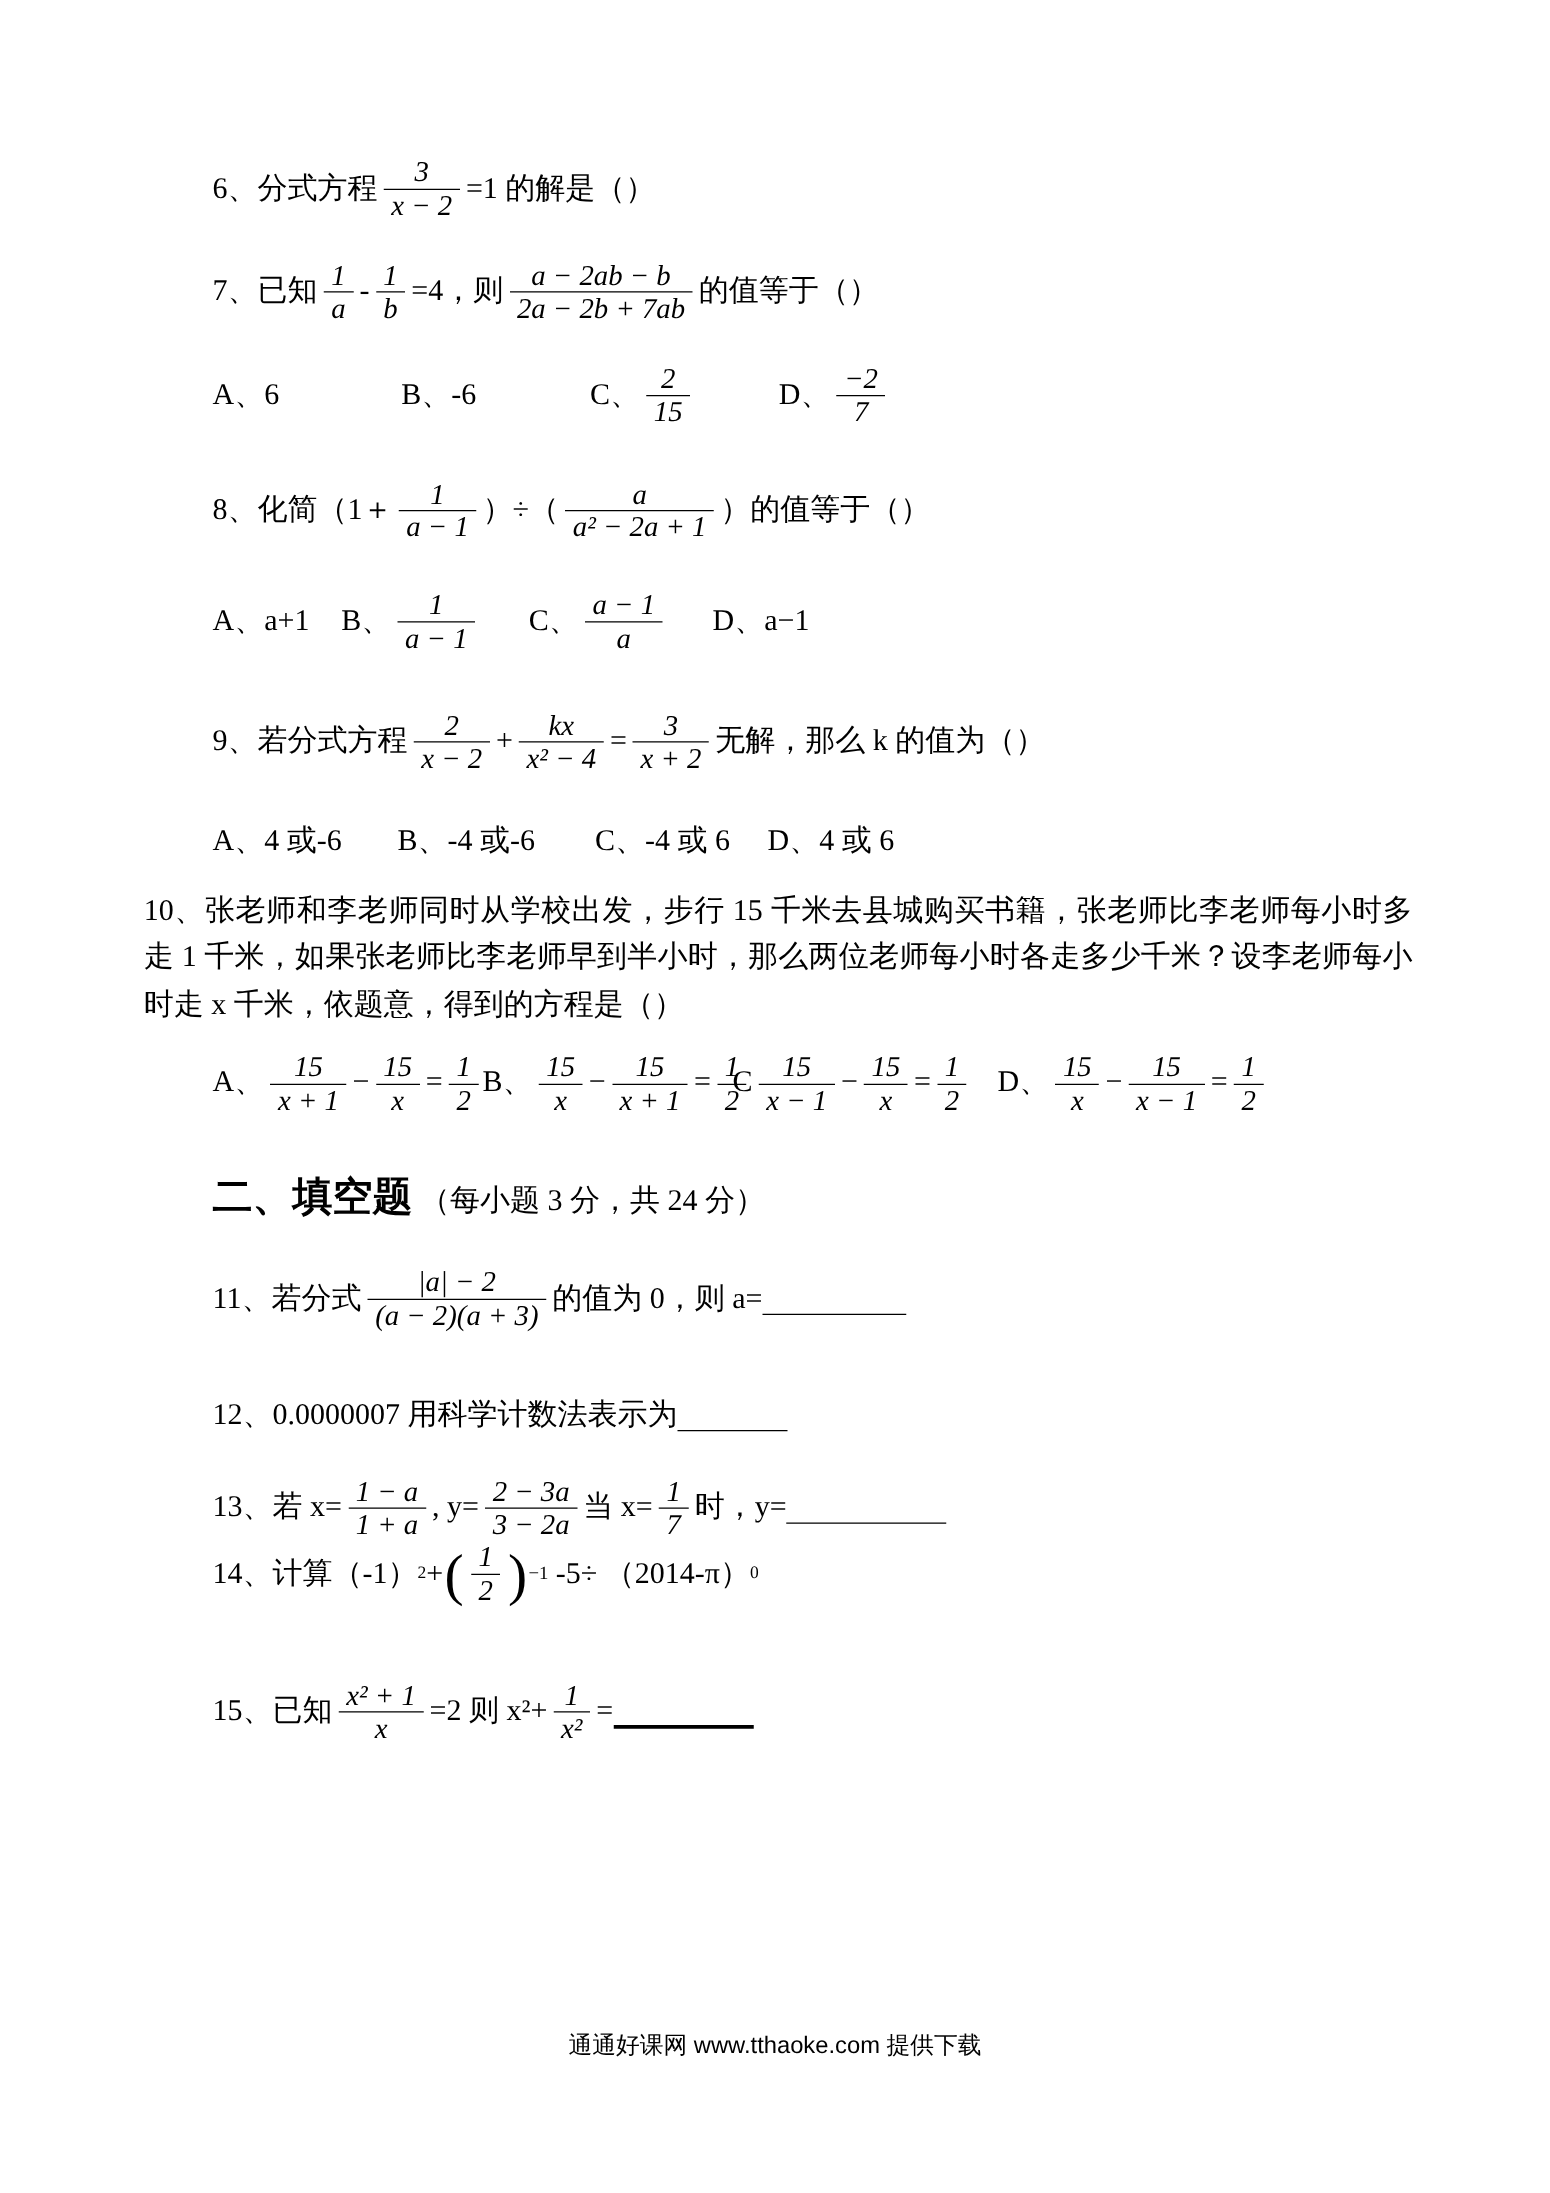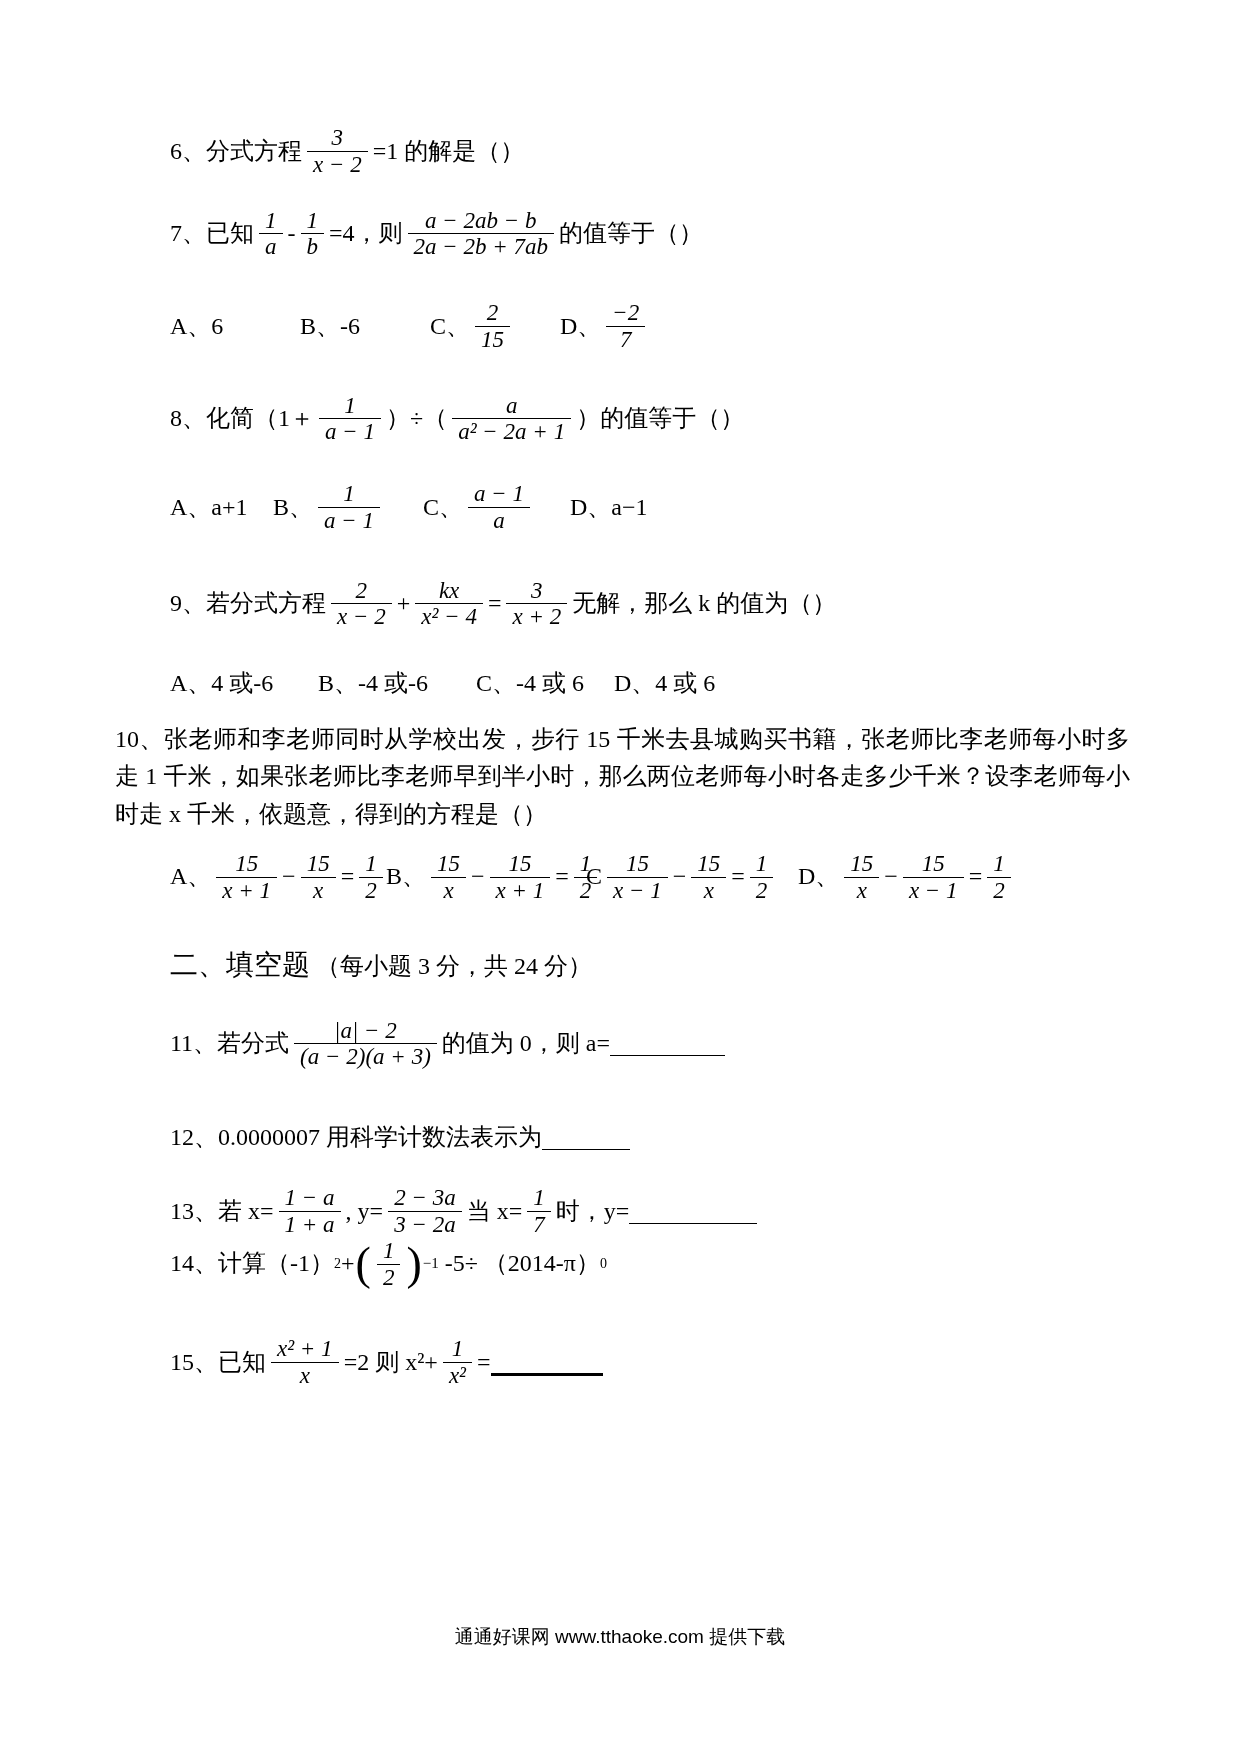--- a/index.html
+++ b/index.html
@@ -21,36 +21,36 @@
   .opt{display:flex;align-items:center;white-space:pre;}
   .blank{display:inline-block;border-bottom:1.6px solid #000;height:1.0em;vertical-align:baseline;}
   .blank-q11{width:115px;}
   .blank-q12{width:88px;}
   .blank-q13{width:128px;}
   .blank-q15{width:112px;border-bottom-width:3px;}
   sup{font-size:14px;}
   .bigp{font-size:46px;font-weight:400;line-height:0.9;vertical-align:middle;margin:0 1px;}
   .psup{font-size:15px;vertical-align:22px;}
   #q6-opts{margin-top:24px;}  #q6-opts .opt{width:130px;}
-  #q7{margin-top:30px;}       #q7-opts{margin-top:40px;} 
+  #q7{margin-top:30px;}       #q7-opts{margin-top:30px;gap:21px;} 
   #q7-opts .opt{width:130px;}
   #q8{margin-top:40px;}       #q8-opts{margin-top:36px;}
   #q8-opts .opt-a{width:103px;} #q8-opts .opt-b{width:150px;} #q8-opts .opt-c{width:147px;}
   #q9{margin-top:44px;}       #q9-opts{margin-top:38px;}
   #q9-opts .opt-a{width:148px;} #q9-opts .opt-b{width:158px;} #q9-opts .opt-c{width:138px;}
   #q10{margin-top:22px;}      #q10-opts{margin-top:18px;}
   #q10-opts .opt-a{width:216px;} #q10-opts .opt-b{width:200px;} #q10-opts .opt-c{width:212px;}
   #sec2{margin-top:44px;display:flex;align-items:baseline;}
-  .sec-title{font-size:28px;font-weight:normal;font-family:"Liberation Sans","DejaVu Sans",sans-serif;}
+  .sec-title{font-size:32px;font-weight:bold;font-family:"Liberation Sans","DejaVu Sans",sans-serif;}
   .sec-sub{font-size:24px;margin-left:6px;}
   #q11{margin-top:34px;}
   #q12{margin-top:52px;}
   #q13{margin-top:32px;}
   #q14{}
-  #q15{margin-top:46px;}
+  #q15{margin-top:58px;}
   .footer{position:absolute;top:1625px;left:0;width:100%;text-align:center;
           font-size:19px;font-family:"Liberation Sans","DejaVu Sans",sans-serif;}
 </style>
 </head>
 <body>
 
 <div class="content">
 
   <div class="qrow q" id="q6">
     <span>6、分式方程</span><span class="frac"><span class="fnum">3</span><span class="fden">x − 2</span></span><span>=1 的解是（）</span>

